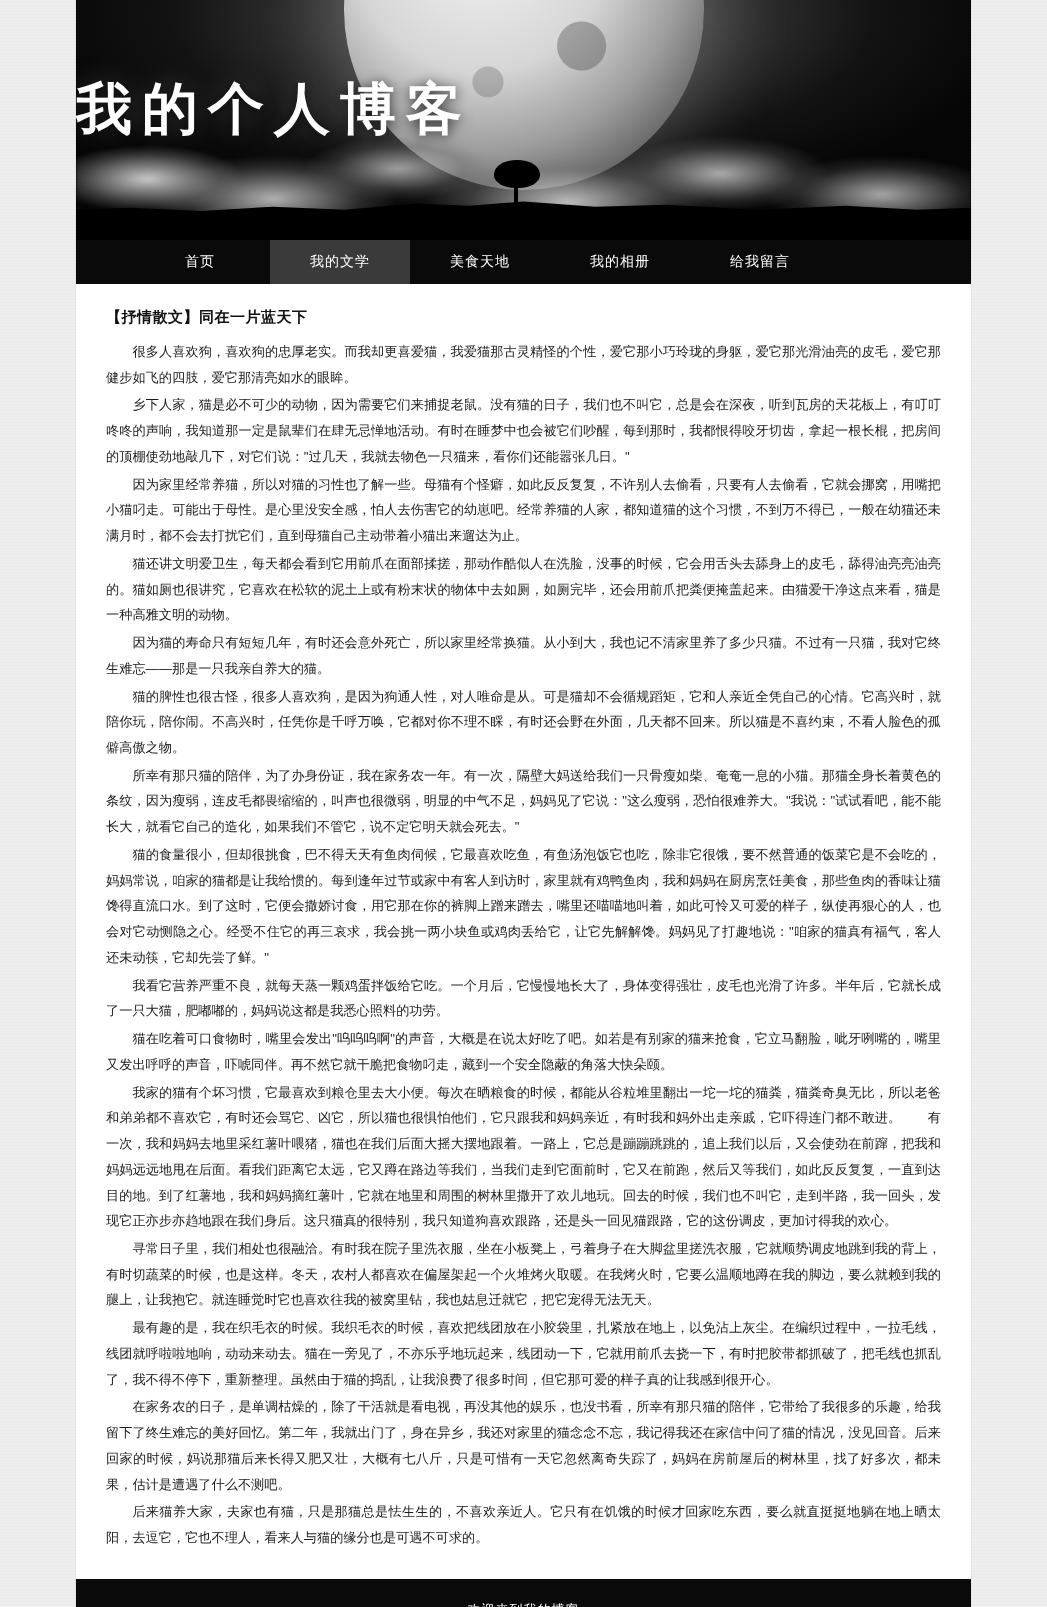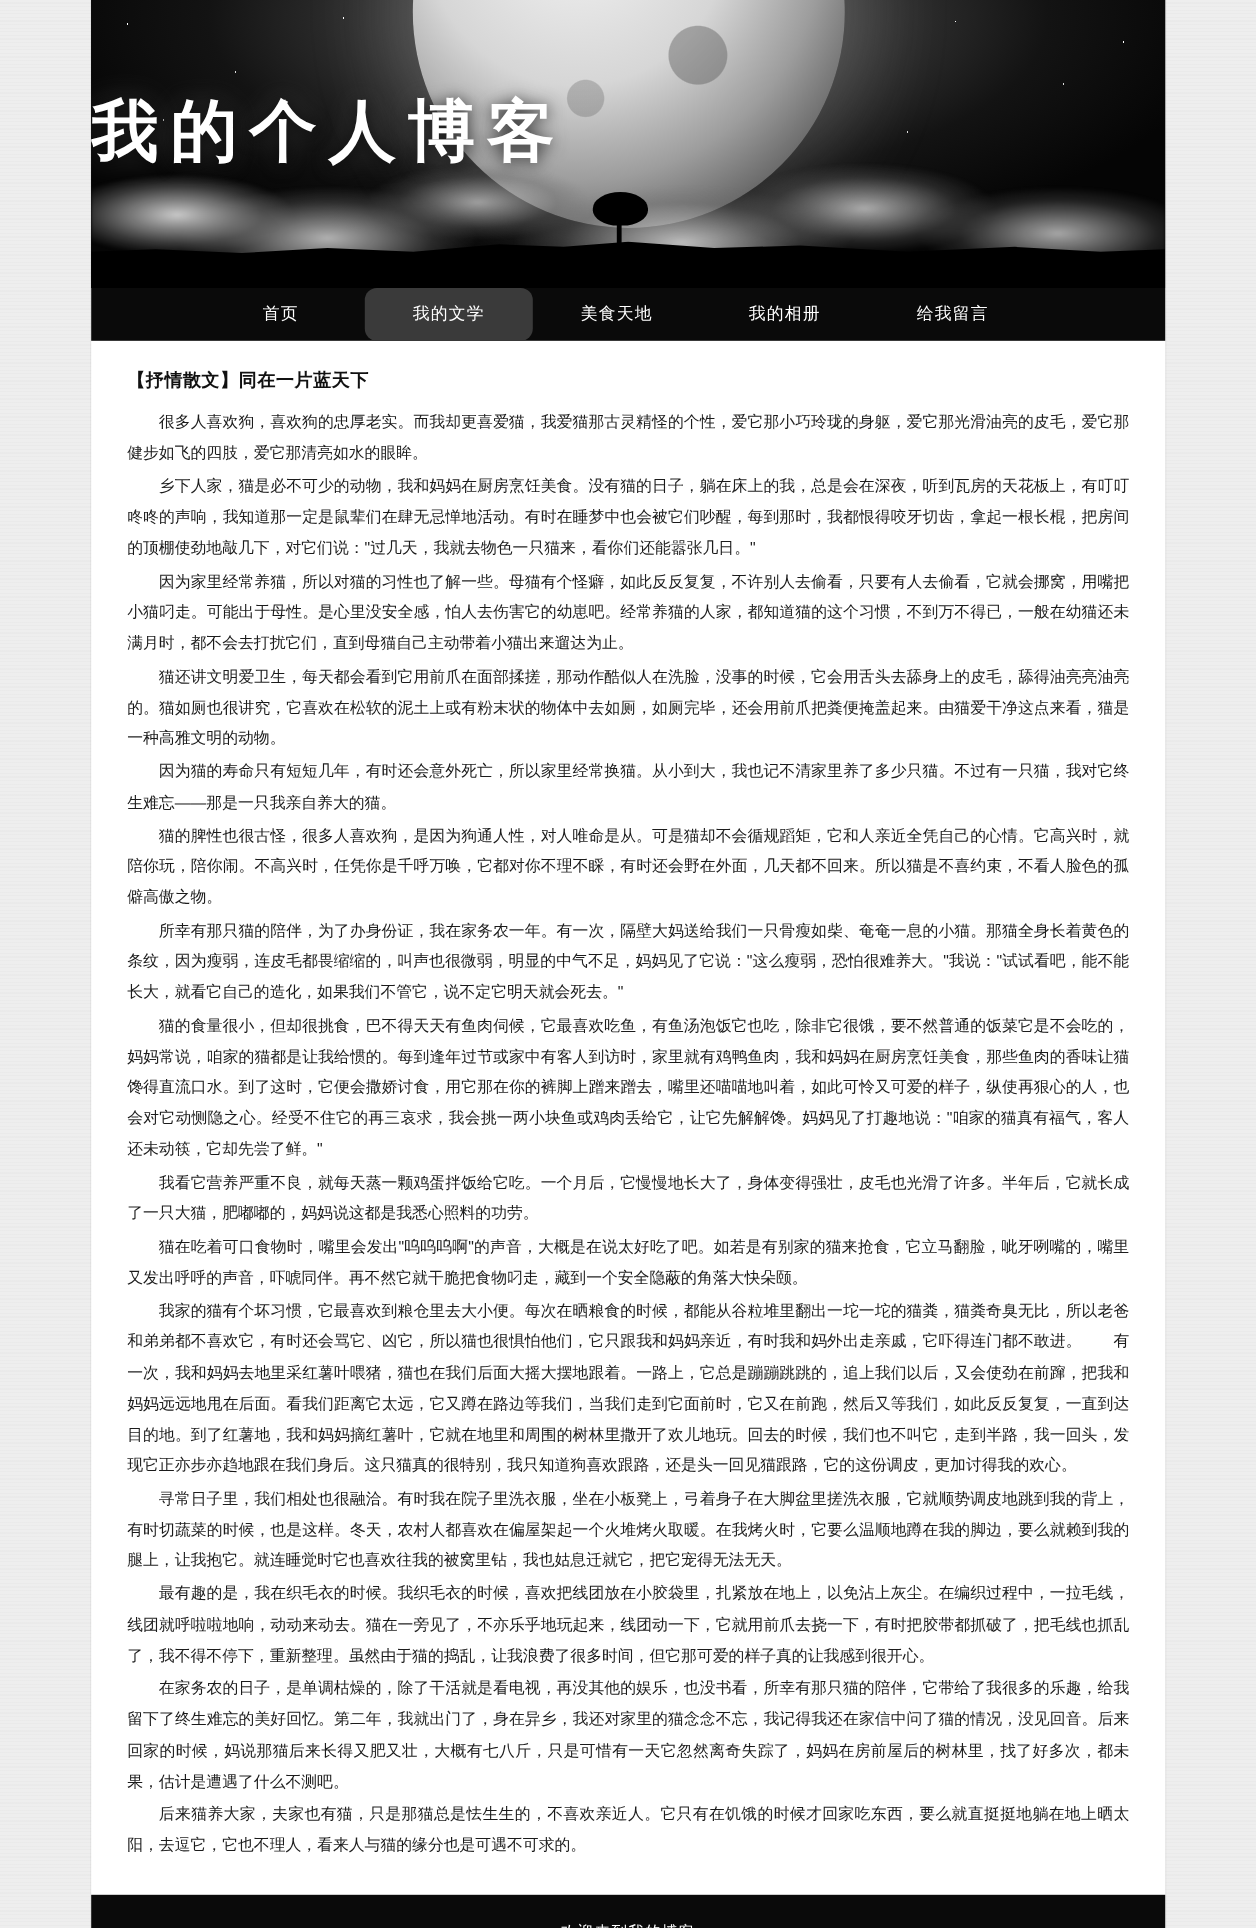--- a/index.html
+++ b/index.html
@@ -130,35 +130,34 @@
     letter-spacing: 10px;
     text-shadow: 0 2px 14px rgba(0,0,0,0.85), 0 0 26px rgba(255,255,255,0.25);
     font-family: "DejaVu Sans", "Liberation Sans", sans-serif;
   }
   
   .nav {
     display: flex;
     background: #0a0a0a;
     height: 44px;
     align-items: stretch;
-    padding-left: 88px;
+    padding-left: 54px;
   }
   .nav-item {
     color: #ffffff;
     font-size: 14px;
     display: flex;
     align-items: center;
     justify-content: center;
     width: 140px;
     cursor: pointer;
     letter-spacing: 1px;
   }
   .nav-item.active {
     background: #3a3a3a;
-    border-radius: 10px;
   }
   
   .article {
     padding: 18px 30px 26px 30px;
   }
   .article-title {
     text-align: left;
     font-size: 15px;
     font-weight: bold;
     color: #111;
@@ -206,21 +205,21 @@
     <div class="nav-item">首页</div>
     <div class="nav-item active">我的文学</div>
     <div class="nav-item">美食天地</div>
     <div class="nav-item">我的相册</div>
     <div class="nav-item">给我留言</div>
   </div>
 
   <div class="article">
     <div class="article-title">【抒情散文】同在一片蓝天下</div>
     <p>很多人喜欢狗，喜欢狗的忠厚老实。而我却更喜爱猫，我爱猫那古灵精怪的个性，爱它那小巧玲珑的身躯，爱它那光滑油亮的皮毛，爱它那健步如飞的四肢，爱它那清亮如水的眼眸。</p>
-    <p>乡下人家，猫是必不可少的动物，我和妈妈在厨房烹饪美食。没有猫的日子，躺在床上的我，总是会在深夜，听到瓦房的天花板上，有叮叮咚咚的声响，我知道那一定是鼠辈们在肆无忌惮地活动。有时在睡梦中也会被它们吵醒，每到那时，我都恨得咬牙切齿，拿起一根长棍，把房间的顶棚使劲地敲几下，对它们说："过几天，我就去物色一只猫来，看你们还能嚣张几日。"</p>
+    <p>乡下人家，猫是必不可少的动物，因为需要它们来捕捉老鼠。没有猫的日子，我们也不叫它，总是会在深夜，听到瓦房的天花板上，有叮叮咚咚的声响，我知道那一定是鼠辈们在肆无忌惮地活动。有时在睡梦中也会被它们吵醒，每到那时，我都恨得咬牙切齿，拿起一根长棍，把房间的顶棚使劲地敲几下，对它们说："过几天，我就去物色一只猫来，看你们还能嚣张几日。"</p>
     <p>因为家里经常养猫，所以对猫的习性也了解一些。母猫有个怪癖，如此反反复复，不许别人去偷看，只要有人去偷看，它就会挪窝，用嘴把小猫叼走。可能出于母性。是心里没安全感，怕人去伤害它的幼崽吧。经常养猫的人家，都知道猫的这个习惯，不到万不得已，一般在幼猫还未满月时，都不会去打扰它们，直到母猫自己主动带着小猫出来遛达为止。</p>
     <p>猫还讲文明爱卫生，每天都会看到它用前爪在面部揉搓，那动作酷似人在洗脸，没事的时候，它会用舌头去舔身上的皮毛，舔得油亮亮油亮的。猫如厕也很讲究，它喜欢在松软的泥土上或有粉末状的物体中去如厕，如厕完毕，还会用前爪把粪便掩盖起来。由猫爱干净这点来看，猫是一种高雅文明的动物。</p>
     <p>因为猫的寿命只有短短几年，有时还会意外死亡，所以家里经常换猫。从小到大，我也记不清家里养了多少只猫。不过有一只猫，我对它终生难忘——那是一只我亲自养大的猫。</p>
     <p>猫的脾性也很古怪，很多人喜欢狗，是因为狗通人性，对人唯命是从。可是猫却不会循规蹈矩，它和人亲近全凭自己的心情。它高兴时，就陪你玩，陪你闹。不高兴时，任凭你是千呼万唤，它都对你不理不睬，有时还会野在外面，几天都不回来。所以猫是不喜约束，不看人脸色的孤僻高傲之物。</p>
     <p>所幸有那只猫的陪伴，为了办身份证，我在家务农一年。有一次，隔壁大妈送给我们一只骨瘦如柴、奄奄一息的小猫。那猫全身长着黄色的条纹，因为瘦弱，连皮毛都畏缩缩的，叫声也很微弱，明显的中气不足，妈妈见了它说："这么瘦弱，恐怕很难养大。"我说："试试看吧，能不能长大，就看它自己的造化，如果我们不管它，说不定它明天就会死去。"</p>
     <p>猫的食量很小，但却很挑食，巴不得天天有鱼肉伺候，它最喜欢吃鱼，有鱼汤泡饭它也吃，除非它很饿，要不然普通的饭菜它是不会吃的，妈妈常说，咱家的猫都是让我给惯的。每到逢年过节或家中有客人到访时，家里就有鸡鸭鱼肉，我和妈妈在厨房烹饪美食，那些鱼肉的香味让猫馋得直流口水。到了这时，它便会撒娇讨食，用它那在你的裤脚上蹭来蹭去，嘴里还喵喵地叫着，如此可怜又可爱的样子，纵使再狠心的人，也会对它动恻隐之心。经受不住它的再三哀求，我会挑一两小块鱼或鸡肉丢给它，让它先解解馋。妈妈见了打趣地说："咱家的猫真有福气，客人还未动筷，它却先尝了鲜。"</p>
     <p>我看它营养严重不良，就每天蒸一颗鸡蛋拌饭给它吃。一个月后，它慢慢地长大了，身体变得强壮，皮毛也光滑了许多。半年后，它就长成了一只大猫，肥嘟嘟的，妈妈说这都是我悉心照料的功劳。</p>
     <p>猫在吃着可口食物时，嘴里会发出"呜呜呜啊"的声音，大概是在说太好吃了吧。如若是有别家的猫来抢食，它立马翻脸，呲牙咧嘴的，嘴里又发出呼呼的声音，吓唬同伴。再不然它就干脆把食物叼走，藏到一个安全隐蔽的角落大快朵颐。</p>
     <p>我家的猫有个坏习惯，它最喜欢到粮仓里去大小便。每次在晒粮食的时候，都能从谷粒堆里翻出一坨一坨的猫粪，猫粪奇臭无比，所以老爸和弟弟都不喜欢它，有时还会骂它、凶它，所以猫也很惧怕他们，它只跟我和妈妈亲近，有时我和妈外出走亲戚，它吓得连门都不敢进。　　有一次，我和妈妈去地里采红薯叶喂猪，猫也在我们后面大摇大摆地跟着。一路上，它总是蹦蹦跳跳的，追上我们以后，又会使劲在前蹿，把我和妈妈远远地甩在后面。看我们距离它太远，它又蹲在路边等我们，当我们走到它面前时，它又在前跑，然后又等我们，如此反反复复，一直到达目的地。到了红薯地，我和妈妈摘红薯叶，它就在地里和周围的树林里撒开了欢儿地玩。回去的时候，我们也不叫它，走到半路，我一回头，发现它正亦步亦趋地跟在我们身后。这只猫真的很特别，我只知道狗喜欢跟路，还是头一回见猫跟路，它的这份调皮，更加讨得我的欢心。</p>
     <p>寻常日子里，我们相处也很融洽。有时我在院子里洗衣服，坐在小板凳上，弓着身子在大脚盆里搓洗衣服，它就顺势调皮地跳到我的背上，有时切蔬菜的时候，也是这样。冬天，农村人都喜欢在偏屋架起一个火堆烤火取暖。在我烤火时，它要么温顺地蹲在我的脚边，要么就赖到我的腿上，让我抱它。就连睡觉时它也喜欢往我的被窝里钻，我也姑息迁就它，把它宠得无法无天。</p>

